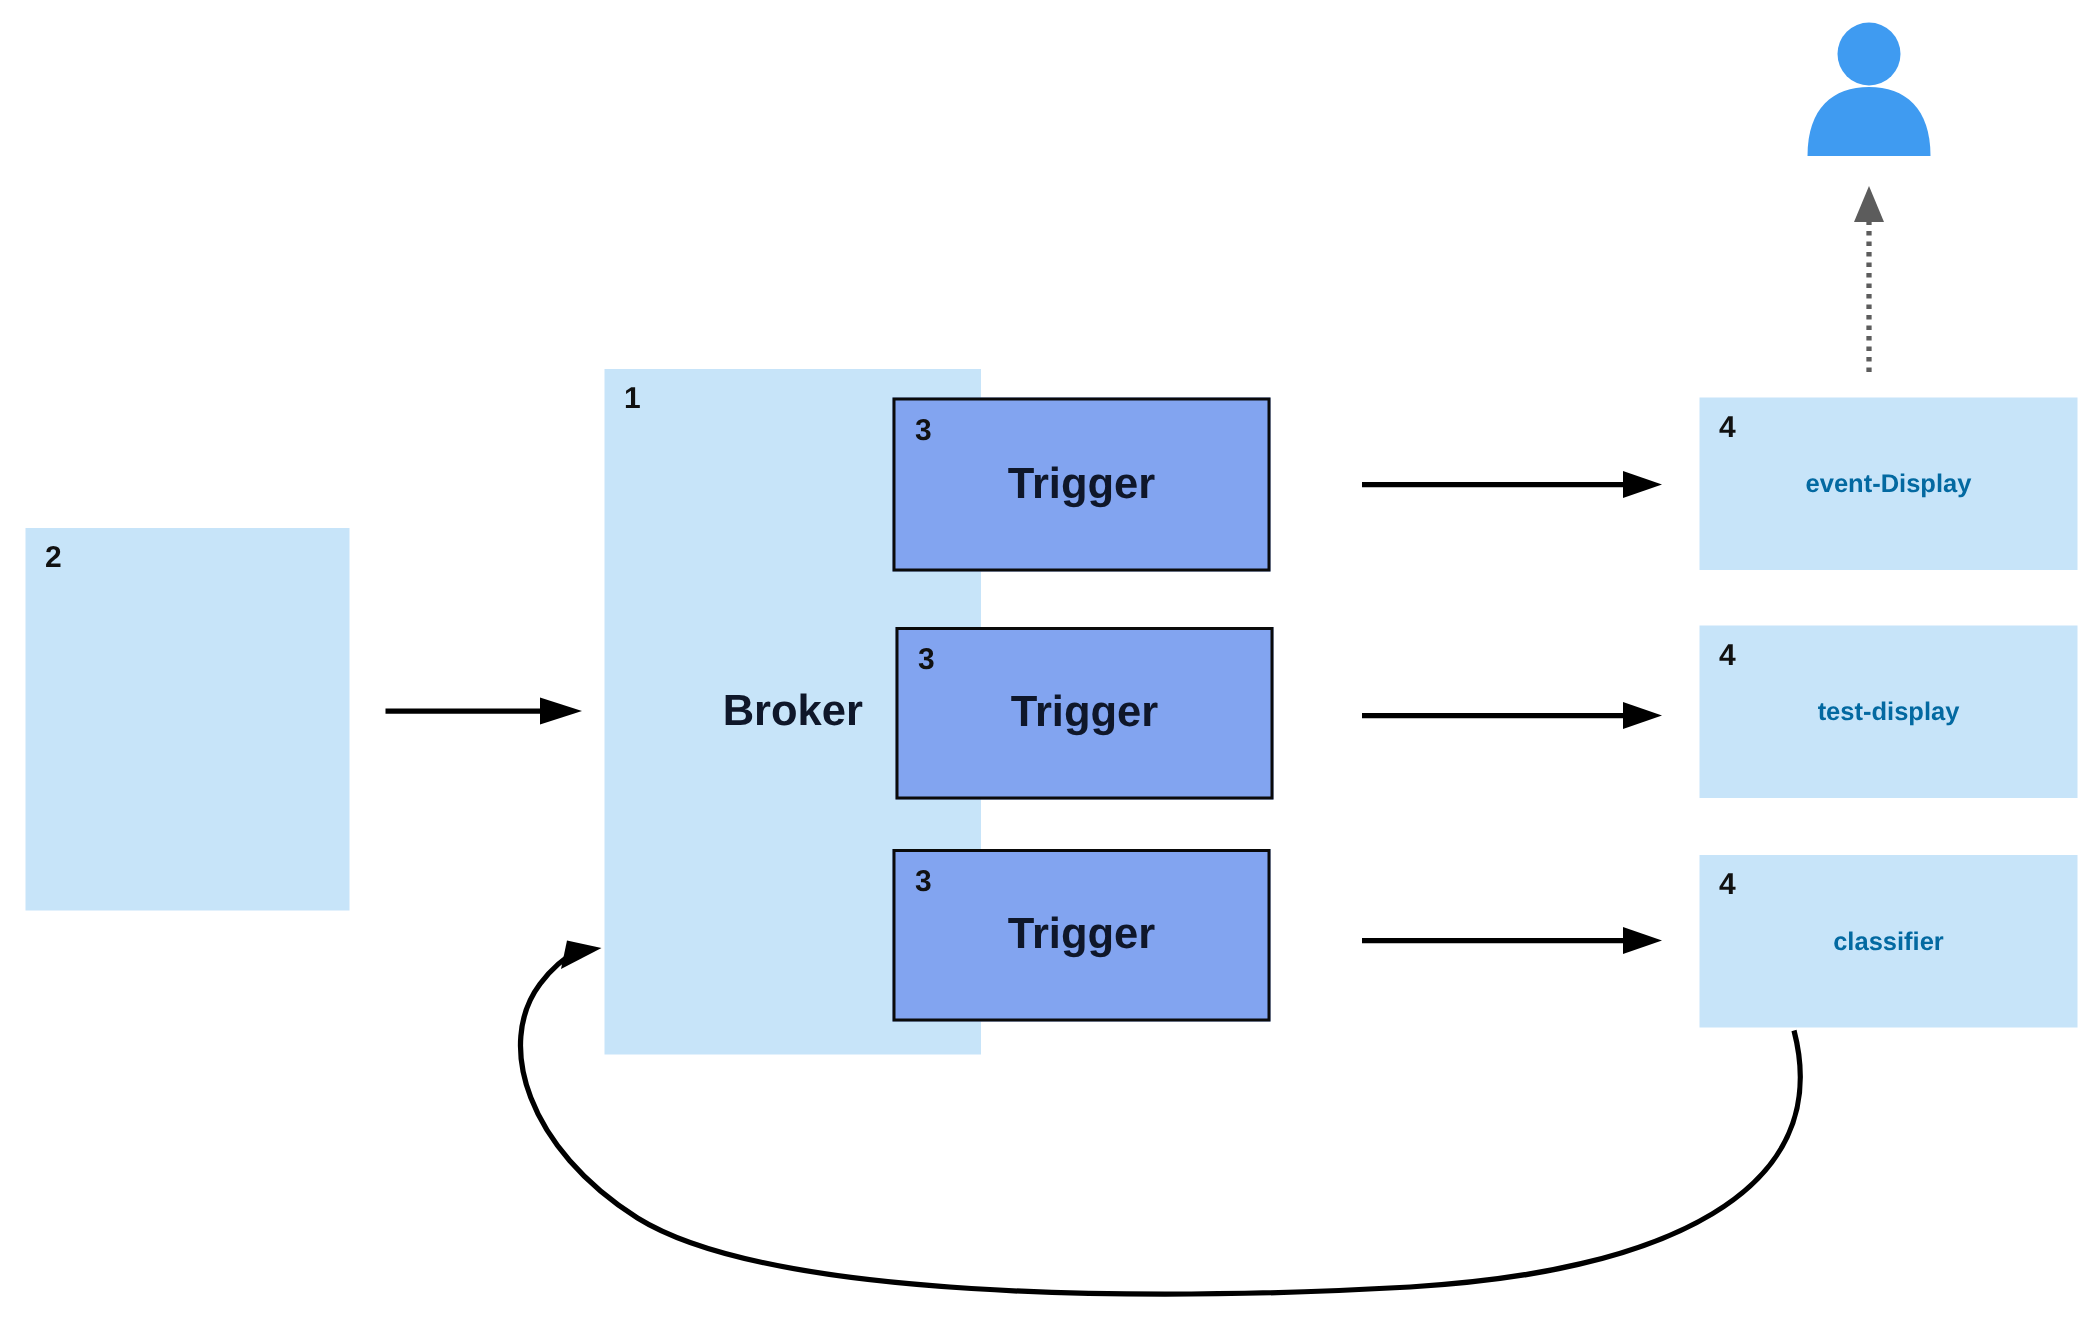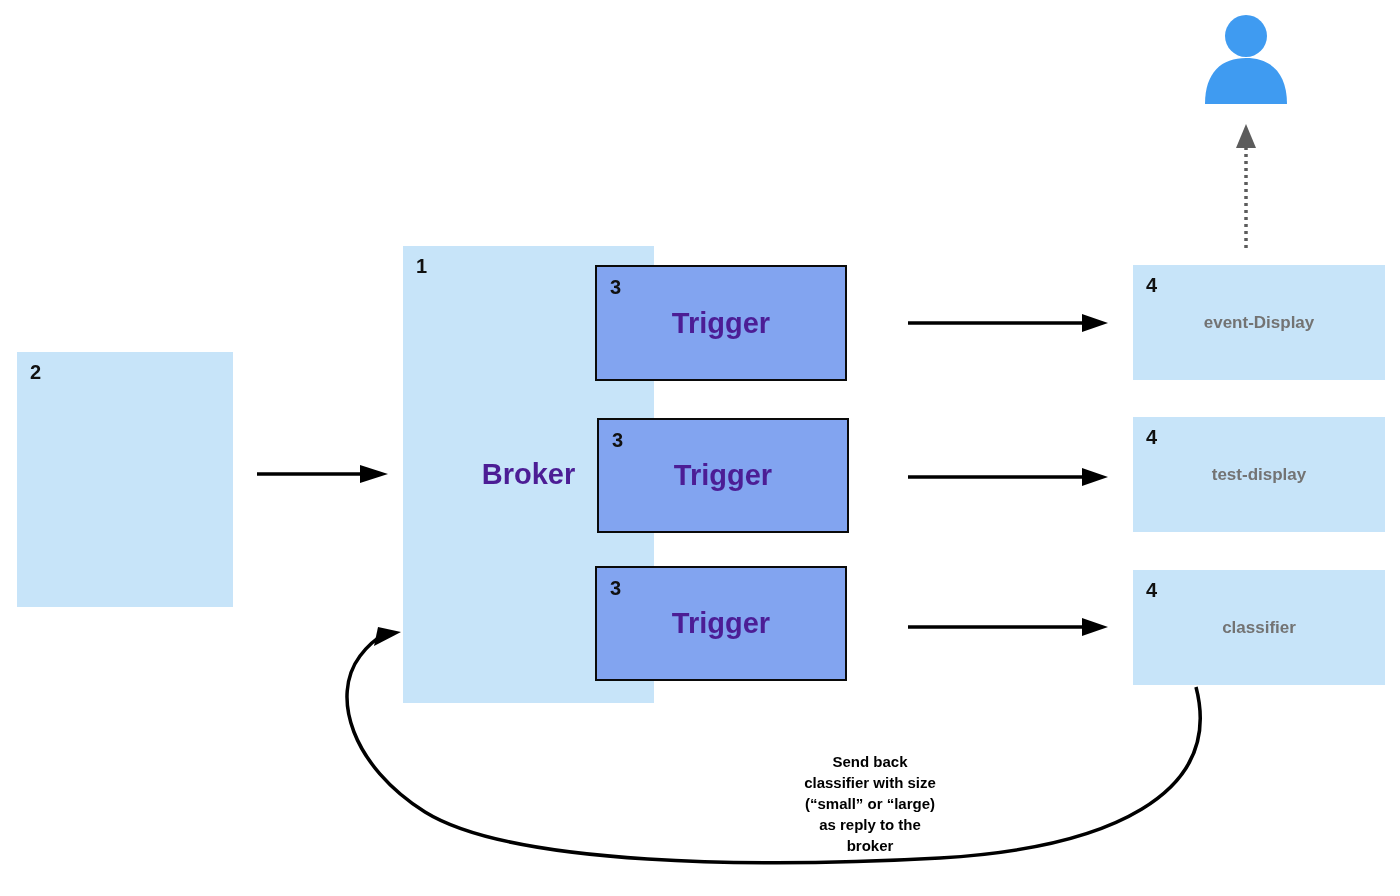--- a/index.html
+++ b/index.html
@@ -11,24 +11,24 @@
   .node{
     position:absolute;display:flex;align-items:center;justify-content:center;
     box-sizing:border-box;text-align:center;
   }
   .light{background:#c7e4f9;z-index:1;}
   .trigger{background:#82a4f0;border:2px solid #0a0a0a;z-index:2;}
   .num{
     position:absolute;top:9px;left:13px;font-weight:bold;font-size:20px;color:#111;
   }
   .label-big{
-    font-size:29px;font-weight:bold;color:#4c1d95;white-space:pre-line;line-height:1.45;
+    font-size:29px;font-weight:bold;color:#0f172a;white-space:pre-line;line-height:1.45;
   }
   .label-small{
-    font-size:17px;font-weight:bold;color:#737373;
+    font-size:17px;font-weight:bold;color:#0369a1;
   }
   .annotation{
     position:absolute;left:740px;top:751px;width:260px;z-index:4;
     font-size:15px;font-weight:bold;color:#000;text-align:center;
     white-space:pre-line;line-height:21px;
   }
   .person{position:absolute;left:1198px;top:12px;z-index:2;}
 </style>
 </head>
 <body>
@@ -101,19 +101,14 @@
   </div>
   <div class="node light" style="left:1133px;top:417px;width:252px;height:115px;">
     <span class="num">4</span>
     <span class="label-small">test-display</span>
   </div>
   <div class="node light" style="left:1133px;top:570px;width:252px;height:115px;">
     <span class="num">4</span>
     <span class="label-small">classifier</span>
   </div>
 
-  <div class="annotation">Send back
-classifier with size
-(“small” or “large)
-as reply to the
-broker</div>
 
 </div>
 
 </body></html>

